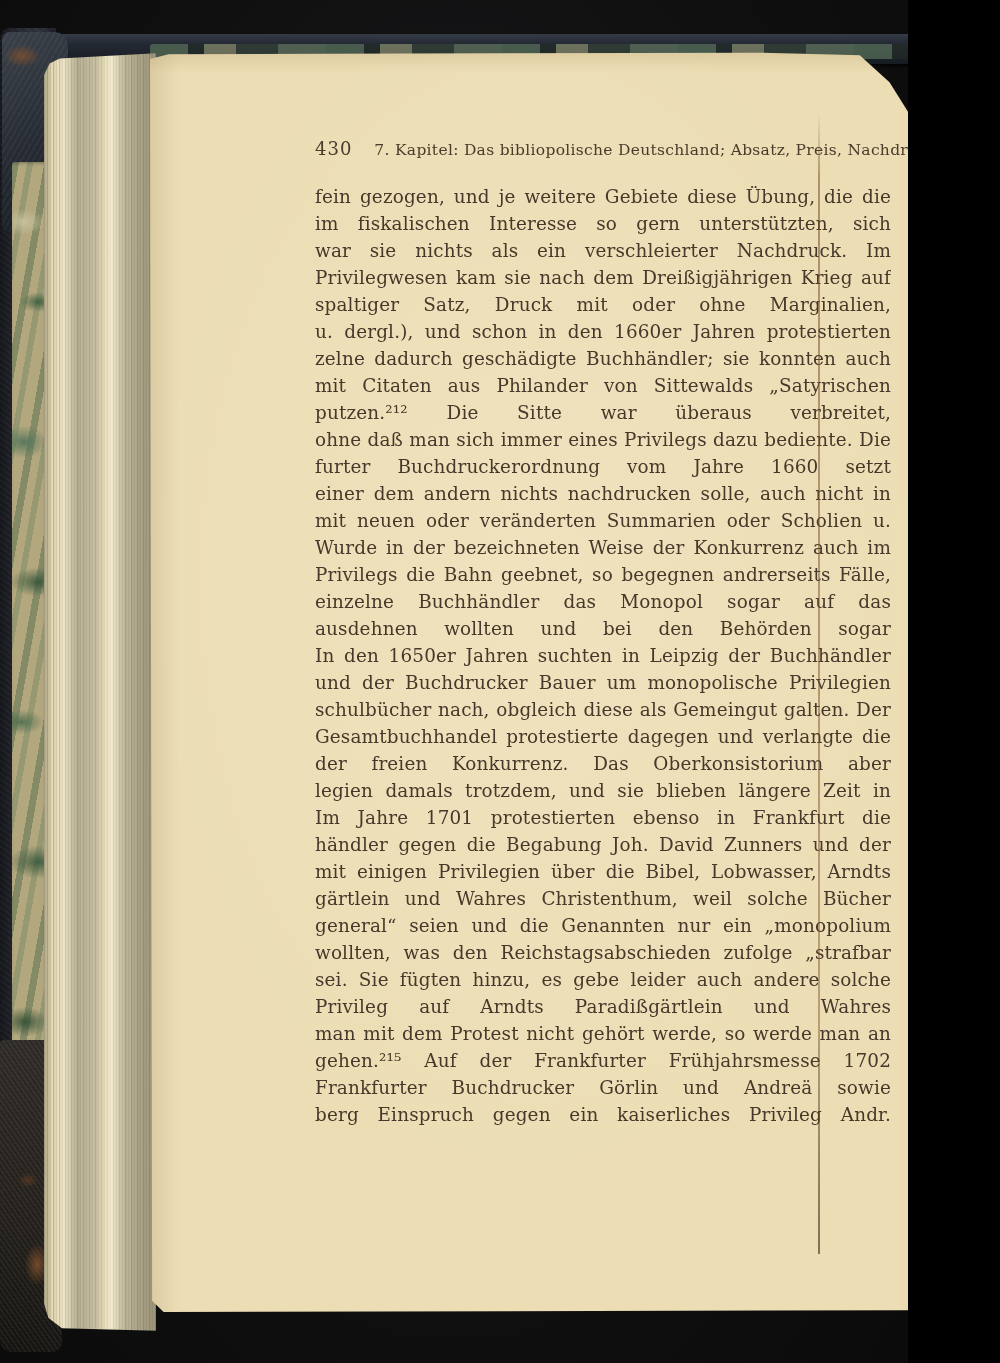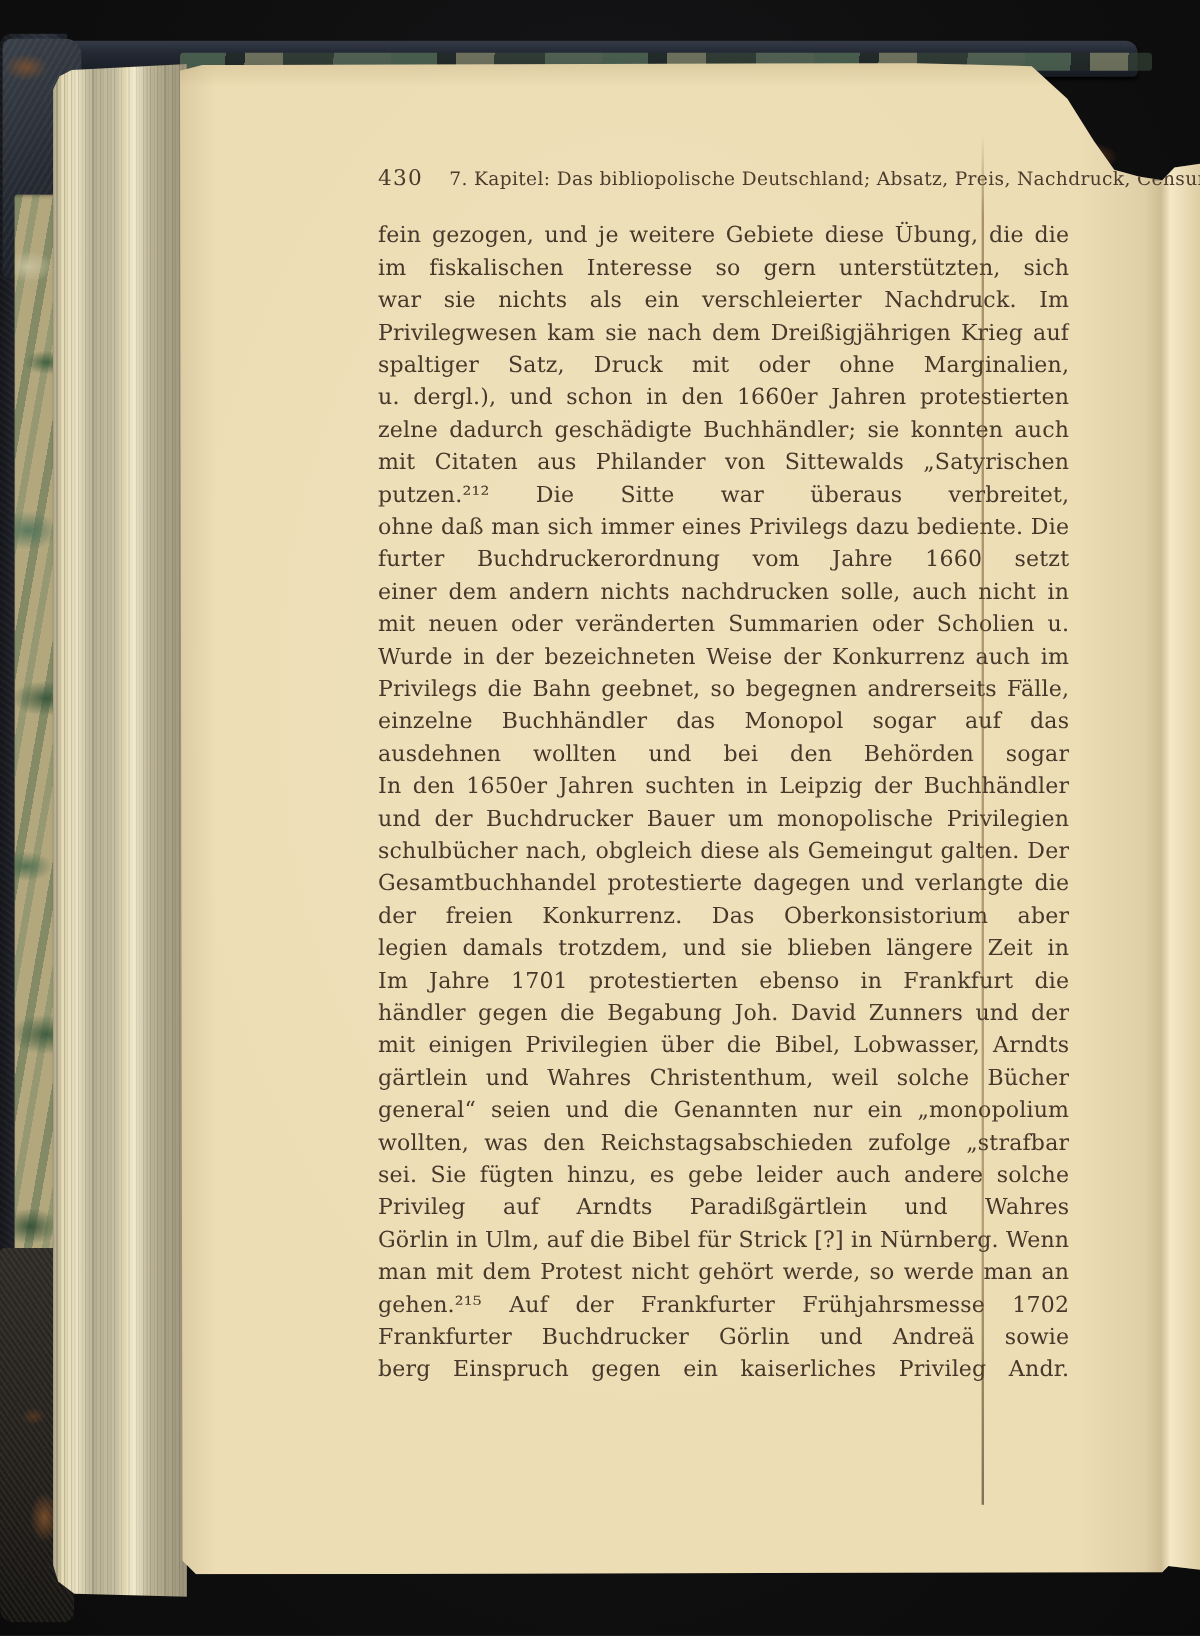--- a/index.html
+++ b/index.html
@@ -1,18 +1,18 @@
 <!DOCTYPE html>
 <html><head>
 <meta charset="utf-8">
 <style>
   html,body{margin:0;padding:0;background:#000;}
   .scene{
     position:relative;
-    width:1000px;height:1363px;
+    width:908px;height:1363px;
     overflow:hidden;
     background:
       radial-gradient(ellipse at 50% 42%, #1b1d20 0%, #101011 60%, #0b0b0b 100%);
     font-family:"DejaVu Serif","Liberation Serif",serif;
   }
 
   
   .cover-top{
     position:absolute;left:18px;top:34px;width:930px;height:30px;
     background:linear-gradient(#343b47 0%, #232833 35%, #171b22 100%);
@@ -181,21 +181,20 @@
         <div class="text-line">der freien Konkurrenz.  Das Oberkonsistorium aber bewilligte die Privi=</div>
         <div class="text-line">legien damals trotzdem, und sie blieben längere Zeit in Geltung.²¹⁴</div>
         <div class="text-line">Im Jahre 1701 protestierten ebenso in Frankfurt die sämtlichen Buch=</div>
         <div class="text-line">händler gegen die Begabung Joh. David Zunners und der Endterschen</div>
         <div class="text-line">mit einigen Privilegien über die Bibel, Lobwasser, Arndts Paradiß=</div>
         <div class="text-line">gärtlein und Wahres Christenthum, weil solche Bücher „Zum theil</div>
         <div class="text-line">general“ seien und die Genannten nur ein „monopolium darauß machen“</div>
         <div class="text-line">wollten, was den Reichstagsabschieden zufolge „strafbar und verboten“</div>
         <div class="text-line">sei.  Sie fügten hinzu, es gebe leider auch andere solche Fälle, so ein</div>
         <div class="text-line">Privileg auf Arndts Paradißgärtlein und Wahres Christenthum für</div>
-        <div class="text-line">Görlin in Ulm, auf die Bibel für Strick [?] in Nürnberg.  Wenn</div>
         <div class="text-line">man mit dem Protest nicht gehört werde, so werde man an den Reichstag</div>
         <div class="text-line">gehen.²¹⁵  Auf der Frankfurter Frühjahrsmesse 1702 erhoben die beiden</div>
         <div class="text-line">Frankfurter Buchdrucker Görlin und Andreä sowie Felßecker aus Nürn=</div>
         <div class="text-line">berg Einspruch gegen ein kaiserliches Privileg Andr. Endters (Nürnberg)</div>
       </div>
   </div>
   <div class="gutter-line"></div>
 </div>
 
 </body></html>

